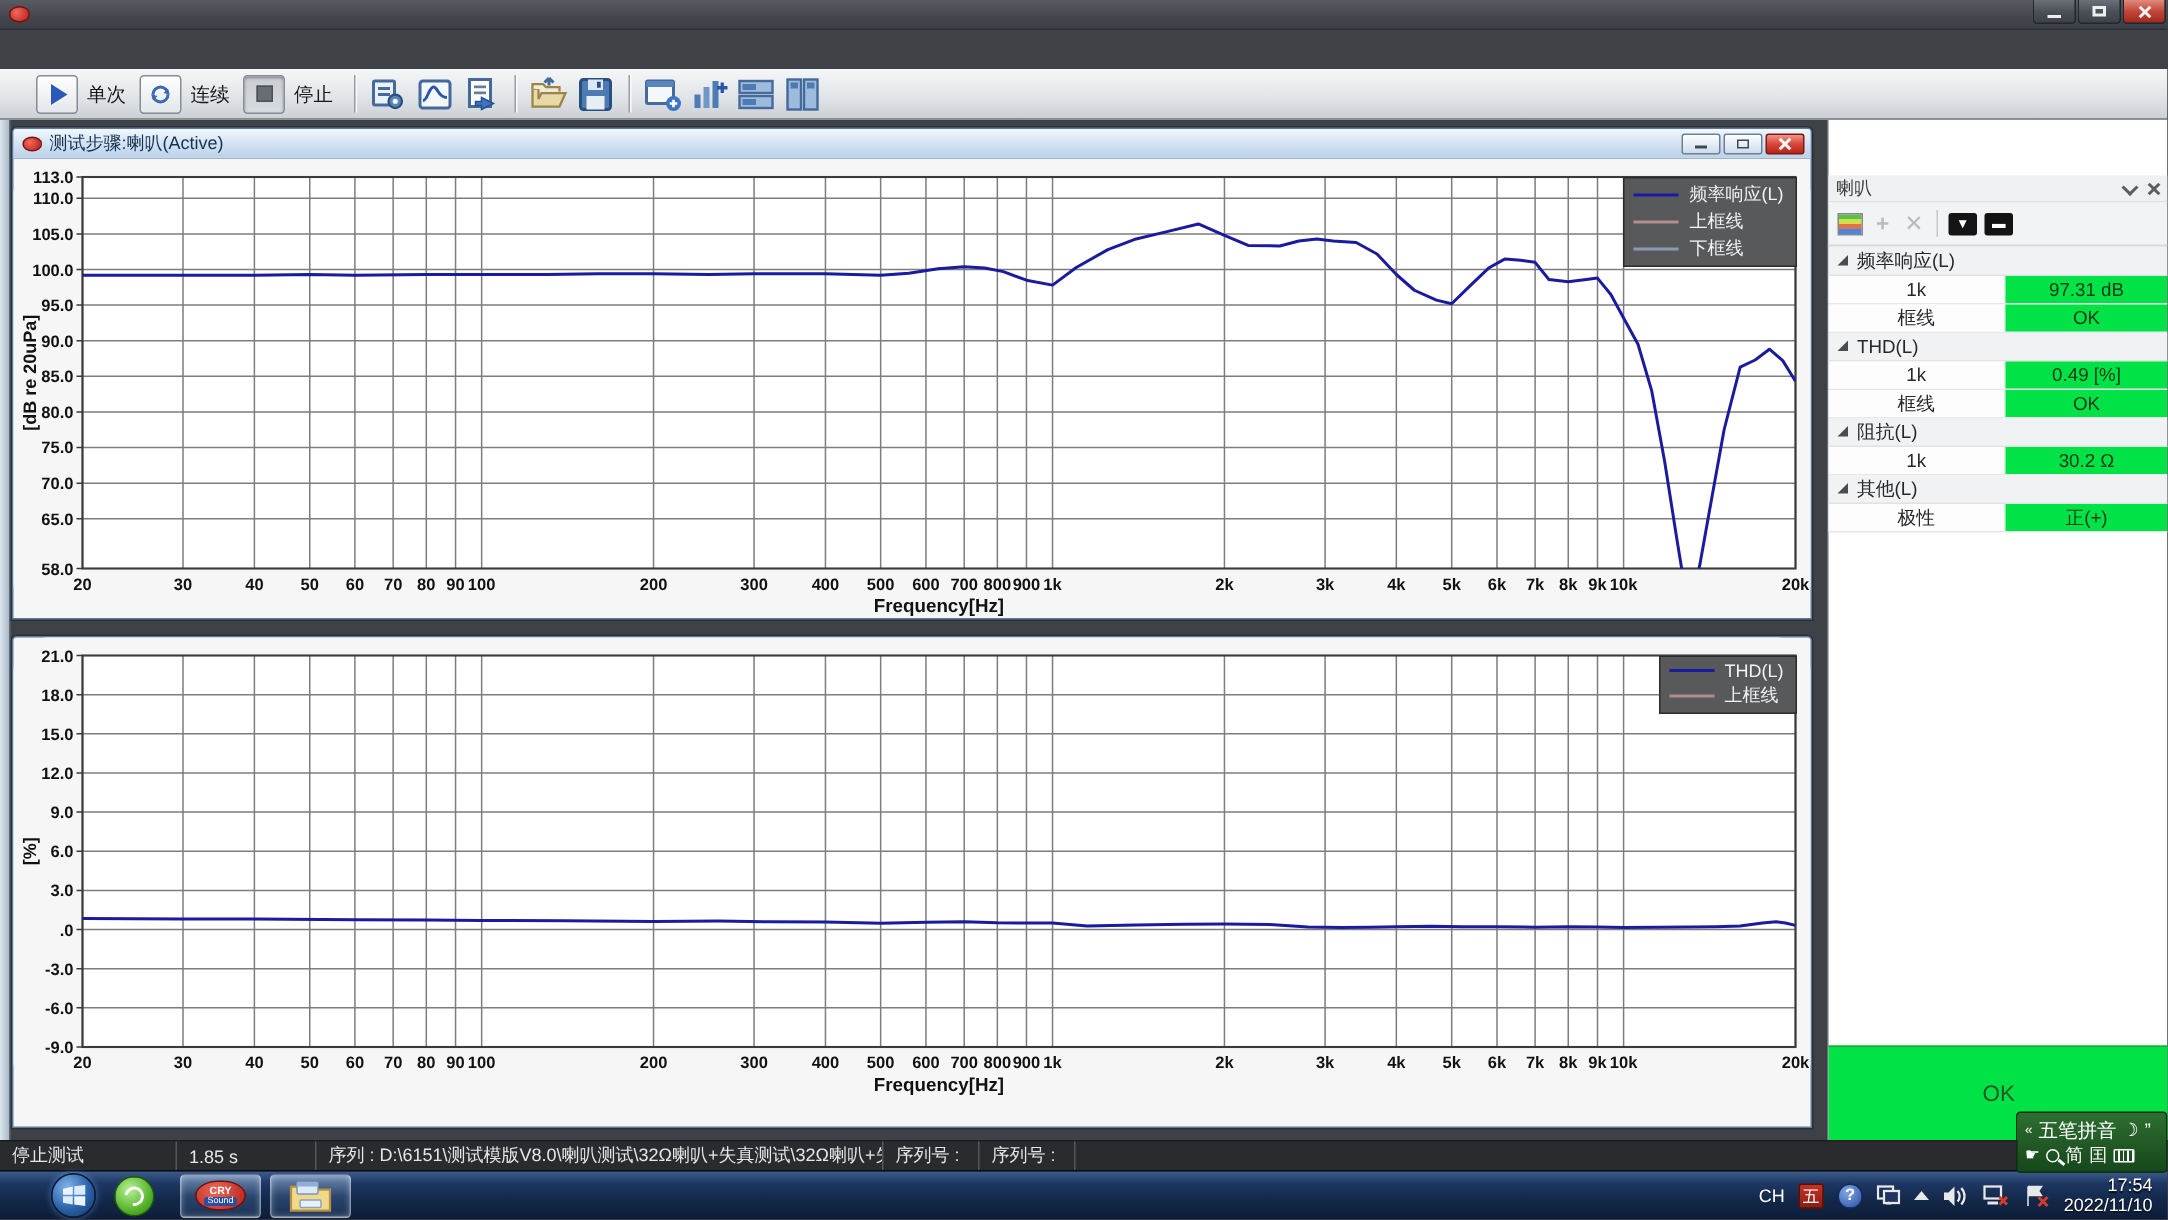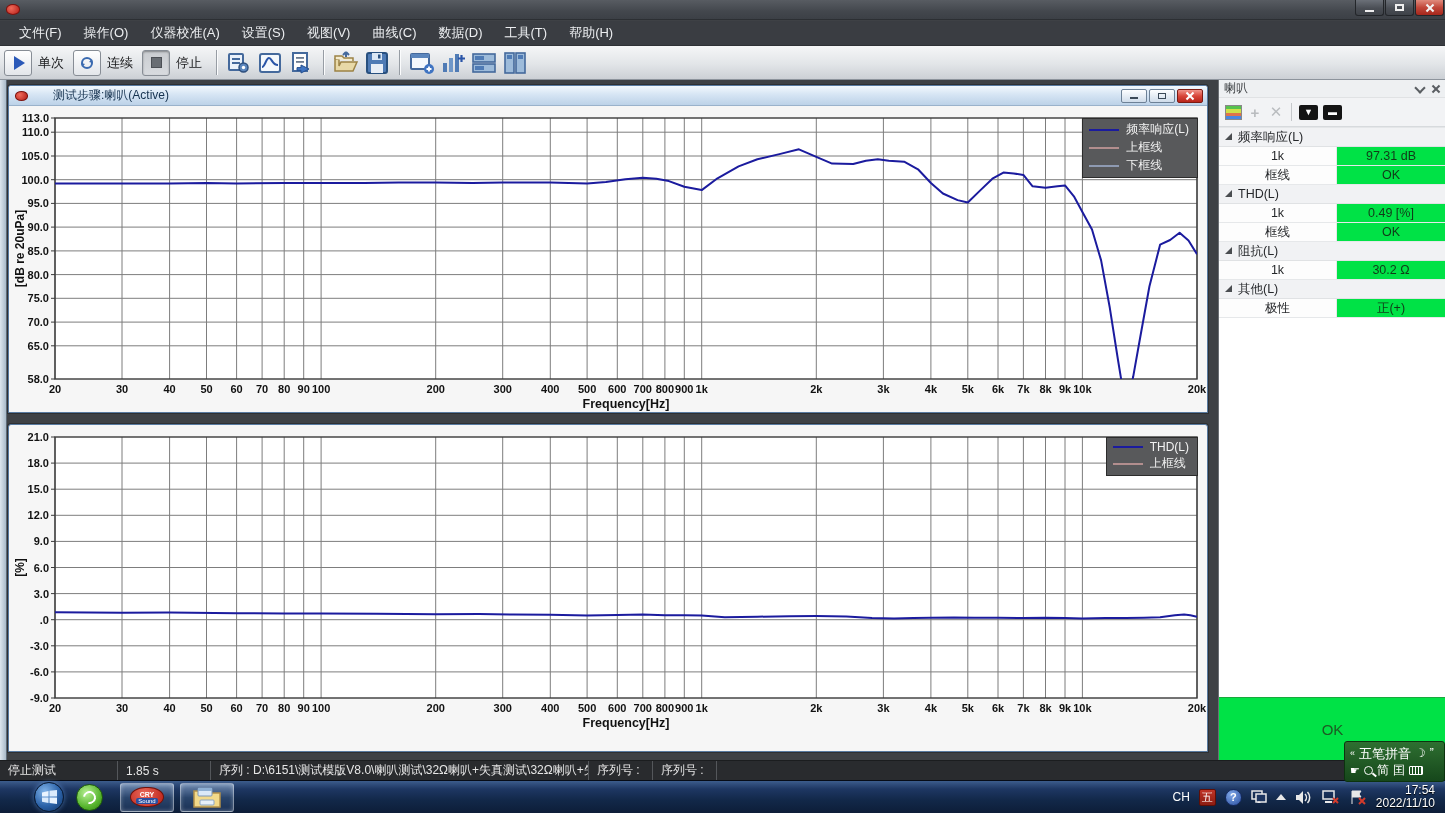--- a/index.html
+++ b/index.html
@@ -25,41 +25,41 @@
   .xglyph::before{ transform:rotate(45deg);} .xglyph::after{ transform:rotate(-45deg);}
 
   
   .menubar { position:absolute; left:0; top:21px; width:1445px; height:25px;
     background:#3a3d42; display:flex; align-items:center; padding-left:8px; border-bottom:1px solid #2e3135; }
   .menu-item { color:#eceef0; font-size:13px; padding:3px 11px; cursor:default; }
 
   
   .toolbar { position:absolute; left:0; top:46px; width:1445px; height:34px;
     background:linear-gradient(#f5f6f7,#e2e5e8 55%,#ccd0d5); border-bottom:1px solid #8d949c;
-    display:flex; align-items:center; padding-left:4px; gap:3px; }
+    display:flex; align-items:center; padding-left:24px; gap:3px; }
   .tb-btn { height:26px; min-width:28px; border:1px solid #878d95; border-radius:3px;
     background:linear-gradient(#ffffff,#e3e6ea); display:flex; align-items:center; justify-content:center; }
   .tb-btn.pressed { background:linear-gradient(#c9ccd0,#d8dbdf); box-shadow:inset 0 1px 2px rgba(0,0,0,.35); }
   .tb-label { font-size:13px; color:#17181a; padding:0 6px 0 3px; }
   .play-glyph { width:0; height:0; border-left:11px solid #2b59b8; border-top:7px solid transparent; border-bottom:7px solid transparent; margin-left:2px; }
   .stop-glyph { width:11px; height:11px; background:#686d73; border:1px solid #4c5056; }
   .tb-sep { width:1px; height:25px; background:#979da4; margin:0 5px; box-shadow:1px 0 0 #fbfcfd; }
   .tb-icon { width:28px; height:28px; display:flex; align-items:center; justify-content:center; }
 
   
   .workspace { position:absolute; left:0; top:80px; width:1445px; height:680px; background:#3e4145; }
   .edge-strip { position:absolute; left:0; top:0; width:7px; height:680px;
     background:linear-gradient(90deg,#dde6ee,#a9bac9); border-right:1px solid #5d6a77; }
 
   .chart-window { position:absolute; left:8px; width:1200px; height:328px;
     border:1px solid #587aa0; border-radius:3px 3px 0 0; background:#f6f6f6; box-shadow:0 0 0 1px rgba(0,0,0,.25); }
   .cw-header { height:20px; background:linear-gradient(#f2f8fd,#d6e5f4 45%,#bcd2e8);
     display:flex; align-items:center; padding:0 4px; border-bottom:1px solid #9ab2cb; border-radius:2px 2px 0 0; }
   .cw-icon { width:13px; height:10px; border-radius:50%/45%; background:radial-gradient(circle at 35% 35%,#f06a5a,#b01d17); border:1px solid #7d120e; margin:0 5px 0 2px; }
-  .cw-title { font-size:12px; color:#15324f;margin-left:20px; }
+  .cw-title { font-size:12px; color:#15324f; }
   .cw-controls { margin-left:auto; display:flex; gap:2px; }
   .cwc-btn { width:26px; height:14px; border:1px solid #6d8196; border-radius:2px;
     background:linear-gradient(#fdfeff,#cfdcea); display:flex; align-items:center; justify-content:center; }
   .cwc-btn.close-red { background:linear-gradient(#f0948a,#d8463a 50%,#b8251b); border-color:#7c1a12; }
   .cwc-min { width:8px; height:2px; background:#3c4a58; margin-top:5px; }
   .cwc-max { width:8px; height:6px; border:1.5px solid #3c4a58; }
   .cwc-x { position:relative; width:8px; height:8px; }
   .cwc-x::before,.cwc-x::after { content:""; position:absolute; left:3px; top:-1px; width:2px; height:10px; background:#fff; }
   .cwc-x.gray::before,.cwc-x.gray::after { background:#3c4a58; }
   .cwc-x::before{ transform:rotate(45deg);} .cwc-x::after{ transform:rotate(-45deg);}
@@ -69,21 +69,21 @@
   .legend { position:absolute; right:9px; top:12px; background:#58595b; border:1px solid #2c2c2c;
     padding:2px 8px 3px 6px; display:flex; flex-direction:column; gap:1px; }
   .leg-row { display:flex; align-items:center; gap:7px; }
   .leg-line { width:30px; height:2px; }
   .leg-text { color:#f2f2f2; font-size:12px; white-space:nowrap; }
 
   
   .results-panel { position:absolute; left:1218px; top:0; width:227px; height:680px;
     background:#ffffff; border-left:1px solid #6b6f74; }
   .rp-title { height:18px; background:#eef0f2; display:flex; align-items:center; padding:0 5px;
-    font-size:12px; color:#3a3d40; border-bottom:1px solid #e0e2e4; }
+    font-size:12px; color:#3a3d40; border-bottom:1px solid #e0e2e4;margin-top:37px; }
   .rp-title-btns { margin-left:auto; display:flex; gap:8px; align-items:center; }
   .pin-glyph { width:8px; height:8px; border-left:2px solid #5a5e62; border-bottom:2px solid #5a5e62; transform:rotate(-45deg); margin-top:-2px; }
   .rp-x { position:relative; width:8px; height:8px; }
   .rp-x::before,.rp-x::after { content:""; position:absolute; left:3px; top:-1px; width:2px; height:10px; background:#5a5e62; }
   .rp-x::before{ transform:rotate(45deg);} .rp-x::after{ transform:rotate(-45deg);}
   .rp-toolbar { height:29px; background:#f2f3f5; display:flex; align-items:center; gap:5px; padding:0 6px; border-bottom:1px solid #d7dadd; }
   .stripes-icon { width:17px; height:15px; border:1px solid #888;
     background:linear-gradient(#57c24e 0 25%,#cfe04a 25% 50%,#e0734a 50% 75%,#4a86e0 75% 100%); }
   .rp-tb-disabled { color:#b9bcbf; font-size:15px; font-weight:bold; width:16px; text-align:center; }
   .rp-tb-sep { width:1px; height:18px; background:#c5c8cb; margin:0 2px; }
@@ -158,31 +158,20 @@
         </div>
       <div class="wc-btn">
           <span class="wc-max-glyph"></span>
         </div>
       <div class="wc-btn close">
           <span class="xglyph"></span>
         </div>
     </div>
   </div>
 
-  <nav class="menubar" id="menubar">
-      <span class="menu-item">文件(F)</span>
-      <span class="menu-item">操作(O)</span>
-      <span class="menu-item">仪器校准(A)</span>
-      <span class="menu-item">设置(S)</span>
-      <span class="menu-item">视图(V)</span>
-      <span class="menu-item">曲线(C)</span>
-      <span class="menu-item">数据(D)</span>
-      <span class="menu-item">工具(T)</span>
-      <span class="menu-item">帮助(H)</span>
-    </nav>
 
   <div class="toolbar">
     <div class="tb-btn">
         <span class="play-glyph"></span>
       </div>
     <span class="tb-label">单次</span>
     <div class="tb-btn">
       <svg width="18" height="16" viewBox="0 0 18 16">
           <path d="M4 8a5 5 0 0 1 10 0" fill="none" stroke="#3a6ab0" stroke-width="2"></path>
           <path d="M14 8a5 5 0 0 1-10 0" fill="none" stroke="#3a6ab0" stroke-width="2"></path>

